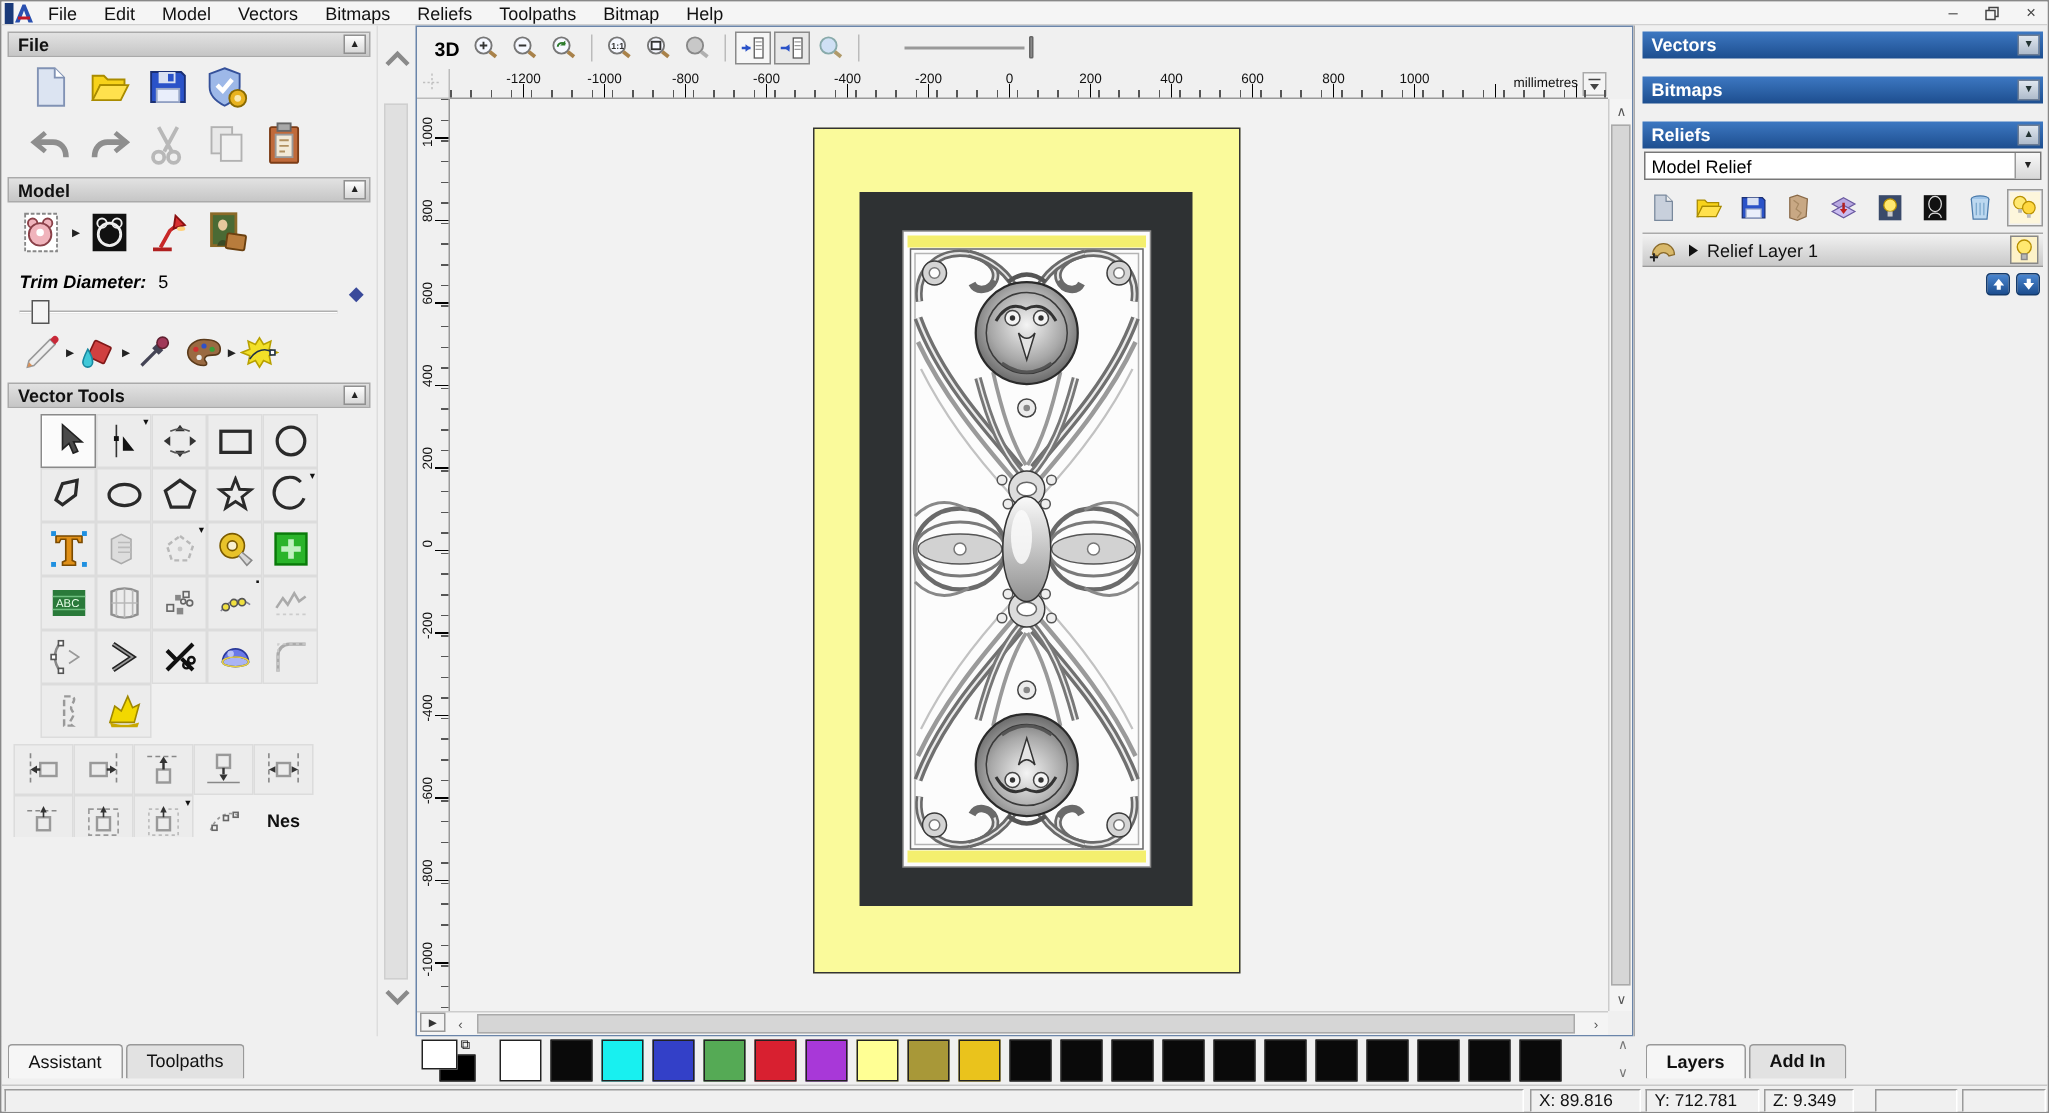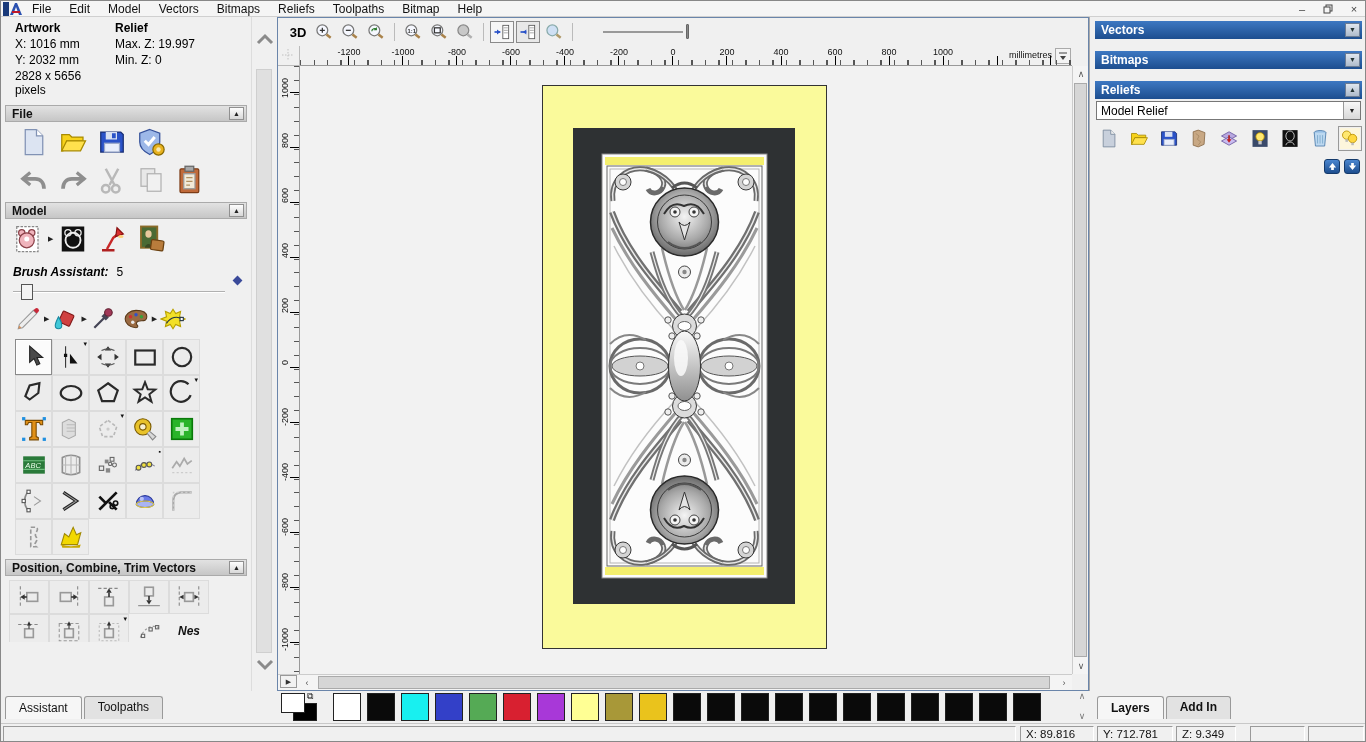--- a/index.html
+++ b/index.html
@@ -22,21 +22,21 @@
   .icorow{display:flex;align-items:center;gap:9px;padding:5px 0 3px 18px;}
   .ic{width:30px;height:30px;display:block;}
   .ic26{width:26px;height:26px;display:block;}
   .fly{font-size:7px;color:#222;margin:0 -4px;}
   .brushline{font-size:12px;font-style:italic;font-weight:bold;padding:8px 0 0 12px;}
   .brushline .bval{font-style:normal;font-weight:normal;margin-left:8px;}
   #brushslider{position:relative;height:18px;margin:4px 26px 0 12px;}
   #brushslider .track{position:absolute;left:0;right:0;top:8px;height:2px;background:#b0b0b0;border-bottom:1px solid #fff;}
   #brushslider .handle{position:absolute;left:8px;top:1px;width:12px;height:16px;background:#f4f4f4;border:1px solid #555;}
   #brushslider .marker{position:absolute;right:-16px;top:-6px;width:7px;height:7px;background:#3a4a9a;transform:rotate(45deg);}
-  .vgrid{display:grid;grid-template-columns:repeat(5,37px);padding:4px 0 0 14px;font-style:italic;}
+  .vgrid{display:grid;grid-template-columns:repeat(5,37px);padding:4px 0 0 26px;}
   .vbtn{width:37px;height:36px;background:#ececec;border:1px solid #dcdcdc;display:flex;align-items:center;justify-content:center;position:relative;}
   .vbtn.active{background:#fbfbfb;border:1px solid #8a8a8a;box-shadow:inset 1px 1px 0 #fff;}
   .vbtn .pin{position:absolute;top:0;right:1px;font-size:7px;color:#111;}
   .vbtn svg{width:26px;height:26px;}
   #possec{height:66px;overflow:hidden;}
   .nes{font-weight:bold;font-size:12px;color:#111;letter-spacing:0;}
   
   #leftscroll{position:absolute;left:250px;top:16px;width:26px;height:674px;background:#f0f0f0;border-left:1px solid #ddd;}
   #leftscroll .tr{position:absolute;left:4px;top:52px;bottom:38px;width:16px;background:#e0e0e0;border:1px solid #cfcfcf;}
   .bigchev{position:absolute;left:3px;width:20px;height:16px;}
@@ -127,33 +127,20 @@
           <svg width="10" height="10" viewBox="0 0 10 10">
             <rect x="3" y="1" width="6" height="6" fill="none" stroke="#444"></rect>
             <rect x="1" y="3" width="6" height="6" fill="#f5f5f5" stroke="#444"></rect>
           </svg>
         </span>
       <span class="wbtn">×</span>
     </div>
   </div>
 
   <div id="leftpanel">
-    <div class="pinfo">
-      <div class="col1">
-        <b>Artwork</b>
-        <span>X: 1016 mm</span>
-        <span>Y: 2032 mm</span>
-        <span>2828 x 5656 pixels</span>
-      </div>
-      <div class="col2">
-        <b>Relief</b>
-        <span>Max. Z: 19.997</span>
-        <span>Min. Z: 0</span>
-      </div>
-    </div>
 
     <div class="sechdr">
         <span>File</span>
         <span class="colbtn">▲</span>
       </div>
     <div class="icorow">
       <svg class="ic" viewBox="0 0 24 24">
           <path d="M5 2h9l5 5v15H5z" fill="#dce4f2" stroke="#8192b4"></path>
           <path d="M14 2v5h5" fill="#fff" stroke="#8192b4"></path>
         </svg>
@@ -226,21 +213,21 @@
           <ellipse cx="19" cy="10" rx="2.2" ry="1.2" fill="#ffd27c"></ellipse>
         </svg>
       <svg class="ic" viewBox="0 0 24 24">
           <rect x="4" y="2" width="13" height="17" fill="#4a6a34" stroke="#8a6a28" stroke-width="1.5"></rect>
           <ellipse cx="10" cy="8" rx="2.5" ry="3" fill="#e8c89c"></ellipse>
           <path d="M7 19c1-4 5-4 6 0z" fill="#3a4a24"></path>
           <rect x="12" y="13" width="10" height="8" rx="1" fill="#b87c3c" stroke="#6a4010" transform="rotate(8 17 17)"></rect>
         </svg>
     </div>
 
-    <div class="brushline"><span>Brush Assistant:</span><span class="bval">5</span></div>
+    <div class="brushline"><span>Trim Diameter:</span><span class="bval">5</span></div>
     <div id="brushslider">
       <div class="track"></div>
       <div class="handle"></div>
       <div class="marker"></div>
     </div>
     <div class="icorow" style="padding-left:14px;gap:7px;">
       <svg class="ic26" viewBox="0 0 24 24">
           <path d="M3 21l4-1L20 7l-3-3L4 17z" fill="#eee" stroke="#999"></path>
           <path d="M17 4l3 3 1.5-1.5a2 2 0 0 0-3-3z" fill="#c82838"></path>
           <path d="M4 18l2 2-3 1z" fill="#d89058"></path>
@@ -264,20 +251,24 @@
           <circle cx="9" cy="15" r="1.6" fill="#e8e8e8"></circle>
         </svg>
       <span class="fly">▶</span>
       <svg class="ic26" viewBox="0 0 24 24">
           <path d="M12 3l2.5 4 4.5-2-1 5 5 2-5 2 1 5-4.5-2L12 21l-2.5-4-4.5 2 1-5-5-2 5-2-1-5 4.5 2z" fill="#f2e028" stroke="#b8a000"></path>
           <path d="M6 16C10 10 16 9 20 12" fill="none" stroke="#234"></path>
           <rect x="18.5" y="10.5" width="3" height="3" fill="#fff" stroke="#234"></rect>
         </svg>
     </div>
 
+    <div class="sechdr">
+        <span>Vector Tools</span>
+        <span class="colbtn">▲</span>
+      </div>
     <div class="vgrid">
       <div class="vbtn active">
           <svg viewBox="0 0 24 24">
             <path d="M8 2v15l4-3.5 2.6 6 2.8-1.2-2.6-5.8H20z" fill="#4a4a4a" stroke="#222"></path>
           </svg>
         </div>
       <div class="vbtn">
           <span class="pin">▾</span>
           <svg viewBox="0 0 24 24">
             <path d="M7 2v20" stroke="#333" fill="none"></path>
@@ -442,24 +433,20 @@
           </svg>
         </div>
       <div class="vbtn">
           <svg viewBox="0 0 24 24">
             <path d="M3 19l3-10 4 3 4-9 3 7 4-2-3 11z" fill="#f2d800" stroke="#a08800"></path>
             <path d="M3 19c6 2 12 2 18 0l-1 3H4z" fill="#c8a800"></path>
           </svg>
         </div>
     </div>
 
-    <div class="sechdr">
-        <span>Position, Combine, Trim Vectors</span>
-        <span class="colbtn">▲</span>
-      </div>
     <div id="possec">
       <div class="vgrid" style="grid-template-columns:repeat(5,40px);padding-left:8px;">
         <div class="vbtn" style="width:40px;height:34px;">
             <svg viewBox="0 0 24 24">
               <path d="M4 2v20" stroke="#888" stroke-dasharray="3 2" fill="none"></path>
               <rect x="10" y="8" width="10" height="8" fill="none" stroke="#999" stroke-width="1.5"></rect>
               <path d="M10 12H6" stroke="#333" stroke-width="1.5" fill="none"></path>
               <path d="M4 12l4-2.5v5z" fill="#333"></path>
             </svg>
           </div>
@@ -807,20 +794,36 @@
           <path d="M5 5l1.5 16h11L19 5" fill="#bcd8f0" stroke="#4a7aaa"></path>
           <path d="M9 8v10M12 8v10M15 8v10" stroke="#7aa8cc"></path>
         </svg>
       <svg class="ric raised" viewBox="0 0 24 24">
           <circle cx="8" cy="8" r="5" fill="#ffe870" stroke="#b89000"></circle>
           <circle cx="15" cy="12" r="5" fill="#ffd840" stroke="#b89000"></circle>
           <rect x="6.5" y="13" width="3" height="3" fill="#bbb"></rect>
           <rect x="13.5" y="17" width="3" height="3" fill="#bbb"></rect>
         </svg>
     </div>
+    <div id="layerrow">
+      <svg width="22" height="20" viewBox="0 0 24 22">
+          <path d="M4 14a8 8 0 0 1 16 0l-4 1a4.5 4.5 0 0 0-8 0z" fill="#d8b86a" stroke="#8a6a2a"></path>
+          <path d="M2 16h6M5 13v6" stroke="#222" stroke-width="1.4"></path>
+        </svg>
+      <svg width="8" height="10" viewBox="0 0 8 10">
+          <path d="M1 1l6 4-6 4z" fill="#111"></path>
+        </svg>
+      <span class="lname">Relief Layer 1</span>
+      <span class="bulbbtn">
+          <svg width="13" height="15" viewBox="0 0 14 16">
+            <circle cx="7" cy="6" r="5" fill="#ffe870" stroke="#b89000"></circle>
+            <rect x="5" y="11" width="4" height="4" fill="#b8b8b8" stroke="#888"></rect>
+          </svg>
+        </span>
+    </div>
     <div id="layerarrows">
       <span class="blarrow">
           <svg width="9" height="9" viewBox="0 0 10 10">
             <path d="M5 1L1 6h2.5v3h3V6H9z" fill="#fff"></path>
           </svg>
         </span>
       <span class="blarrow">
           <svg width="9" height="9" viewBox="0 0 10 10">
             <path d="M5 9l4-5H6.5V1h-3v3H1z" fill="#fff"></path>
           </svg>

